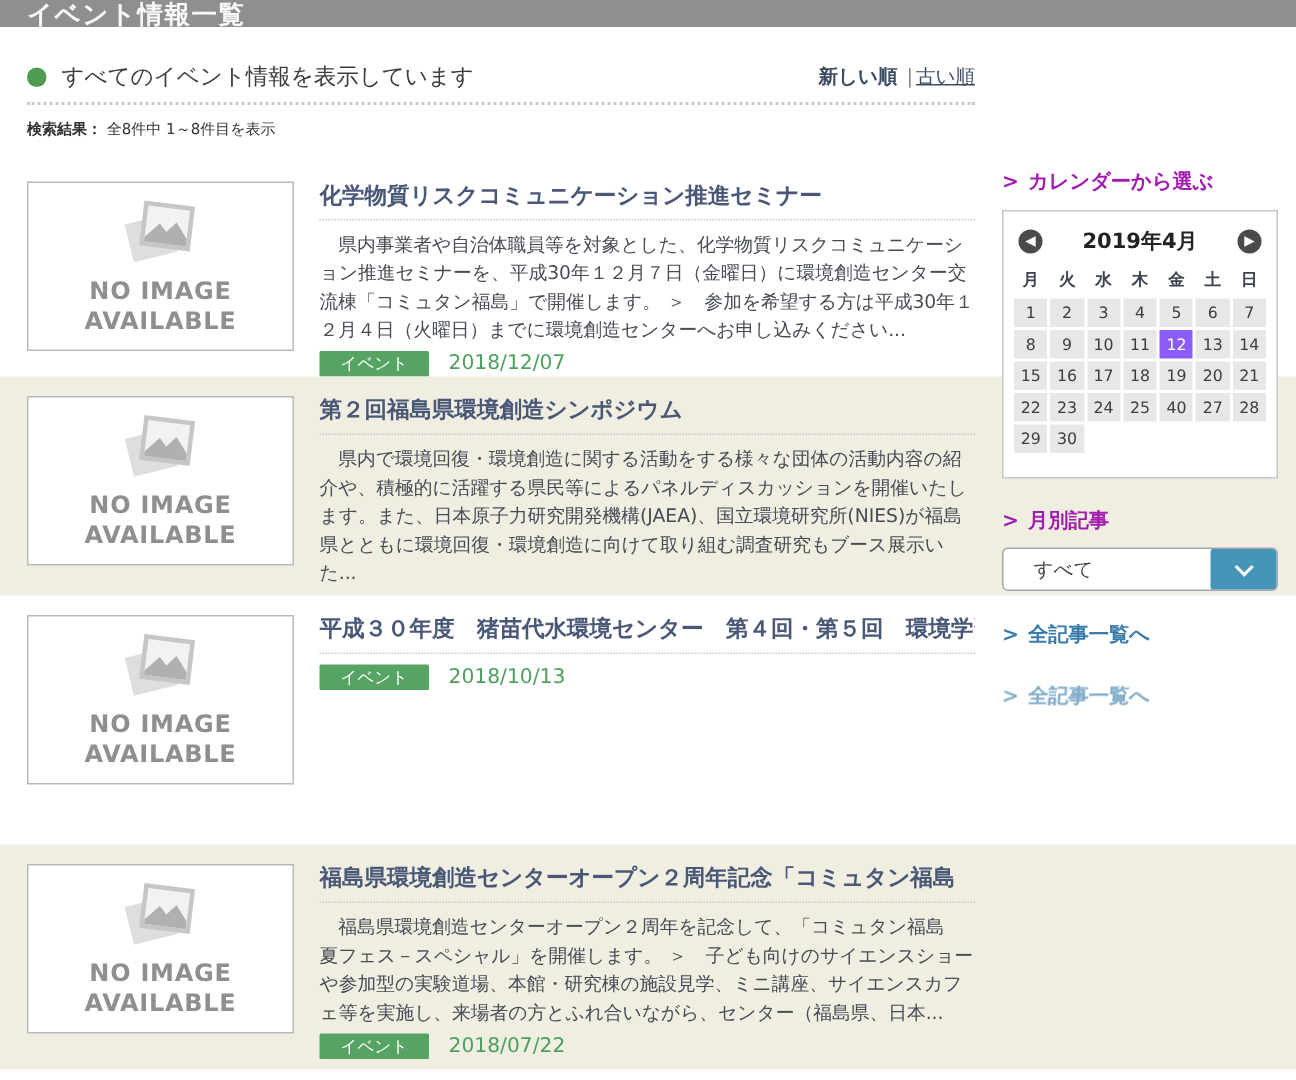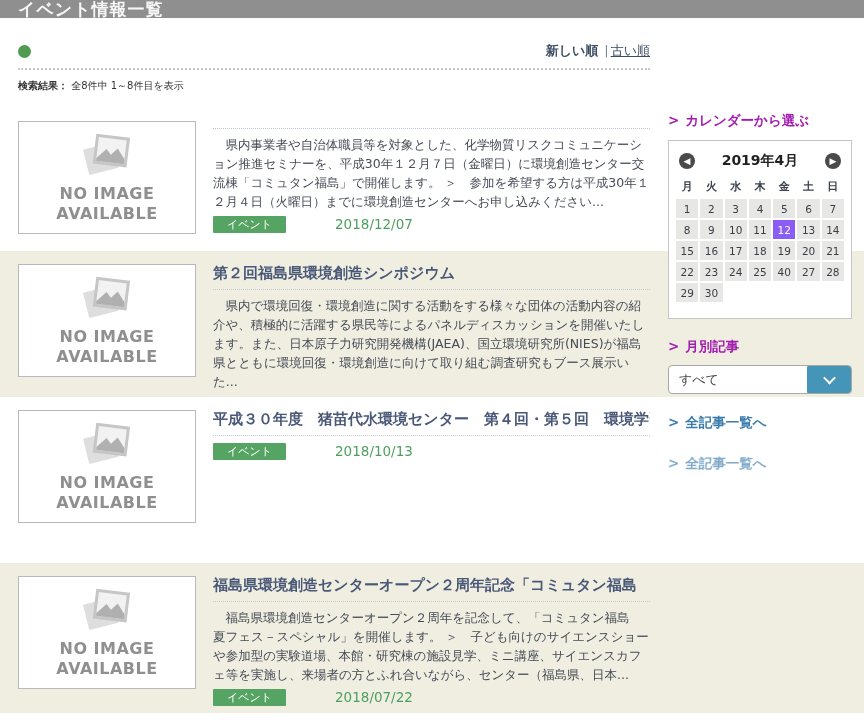--- a/index.html
+++ b/index.html
@@ -34,21 +34,21 @@
   .thumb {
     width:178px; height:113px; background:#fff; border:1px solid #b9b9b9;
     display:flex; flex-direction:column; align-items:center; justify-content:center;
     flex:0 0 auto; cursor:pointer;
   }
   .thumb .noimg-text { font-size:16px; font-weight:bold; color:#8f8f8f; line-height:1.25; text-align:center; letter-spacing:0.5px; }
   .content { margin-left:17px; width:437px; }
   .event-title { font-size:15px; font-weight:bold; color:#4a5878; line-height:1.2; cursor:pointer; white-space:nowrap; overflow:hidden; }
   .title-sep { border-bottom:1px dotted #c3c8d2; margin:7px 0 6px; }
   .event-desc { font-size:12.5px; color:#464b55; line-height:19px; white-space:pre-line; }
-  .meta-row { display:flex; align-items:center; margin-top:4px; height:18px;gap:36px; }
+  .meta-row { display:flex; align-items:center; margin-top:4px; height:18px; }
   .badge { background:#56a463; color:#fff; font-size:11px; line-height:17px; padding:0 14px; border-radius:1px; }
   .event-date { color:#4d9f5f; font-size:13.5px; margin-left:13px; }
 
   
   .sidebar { position:absolute; left:668px; top:112px; width:188px; }
   .side-link { font-size:13.5px; font-weight:bold; color:#a21caf; cursor:pointer; }
   .side-link .arr { margin-right:6px; font-weight:bold; }
   .side-link.blue { color:#3a7cab; }
   .side-link.ghost { opacity:0.65; filter:blur(0.5px); transform:skewX(-4deg); }
 
@@ -60,40 +60,41 @@
   .cal-weekdays { display:grid; grid-template-columns:repeat(7,1fr); gap:2px; margin:9px 0 5px; }
   .cal-weekdays span { text-align:center; font-size:11px; color:#3d4250; font-weight:bold; }
   .cal-grid { display:grid; grid-template-columns:repeat(7,1fr); gap:2px; }
   .cal-day { height:19px; background:#e7e7e6; color:#3c3c46; font-size:10.5px;
              display:flex; align-items:center; justify-content:center; cursor:pointer; }
   .cal-day.selected { background:#8b5cf6; color:#fff; }
 
   .monthly-label { margin-top:19px; }
   .select-box { margin-top:9px; width:184px; height:29px; border:1px solid #a8a8a8; border-radius:4px;
                 background:#fff; display:flex; align-items:center; overflow:hidden; cursor:pointer; }
-  .select-value { flex:1; padding-left:10px; font-size:13px; color:#444; }
+  .select-value { flex:1; padding-left:20px; font-size:13px; color:#444; }
   .select-btn { width:45px; height:29px; background:#4495b7; border-radius:3px 3px 3px 3px;
                 display:flex; align-items:center; justify-content:center; margin-right:-1px; }
   .chevron-down { width:9px; height:9px; border-right:2px solid #fff; border-bottom:2px solid #fff;
                   transform:rotate(45deg) translate(-1px,-1px); }
   .all-link { margin-top:20px; }
   .all-link-2 { margin-top:23px; }
 </style>
 </head>
 <body>
 
 <div class="page">
 
   <div class="header-bar">
     <h1>イベント情報一覧</h1>
   </div>
 
   <div class="main-col">
     <div class="status-row">
       <span class="green-dot"></span>
+      <span class="status-text">すべてのイベント情報を表示しています</span>
       <span class="sort-links">
         <span class="newest">新しい順</span><span class="sep">|</span><span class="oldest">古い順</span>
       </span>
     </div>
     <div class="dotted-sep"></div>
     <div class="search-row">
       <b>検索結果：</b>
       <span>全8件中 1～8件目を表示</span>
     </div>
   </div>
@@ -111,20 +112,21 @@
               <rect x="19" y="7" width="28" height="24" fill="#f2f2f2"></rect>
               <path d="M19 28 l9 -10 5 5 6 -7 8 10 v5 h-28 z" fill="#b0b0b0"></path>
             </g>
           </svg>
           <div class="noimg-text">
             <div class="noimg-line1">NO IMAGE</div>
             <div class="noimg-line2">AVAILABLE</div>
           </div>
         </div>
         <div class="content">
+          <div class="event-title">化学物質リスクコミュニケーション推進セミナー</div>
           <div class="title-sep"></div>
           <div class="event-desc">　県内事業者や自治体職員等を対象とした、化学物質リスクコミュニケーション推進セミナーを、平成30年１２月７日（金曜日）に環境創造センター交流棟「コミュタン福島」で開催します。 ＞　参加を希望する方は平成30年１２月４日（火曜日）までに環境創造センターへお申し込みください...</div>
           <div class="meta-row">
             <span class="badge">イベント</span>
             <span class="event-date">2018/12/07</span>
           </div>
         </div>
       </div>
     </div>
 

